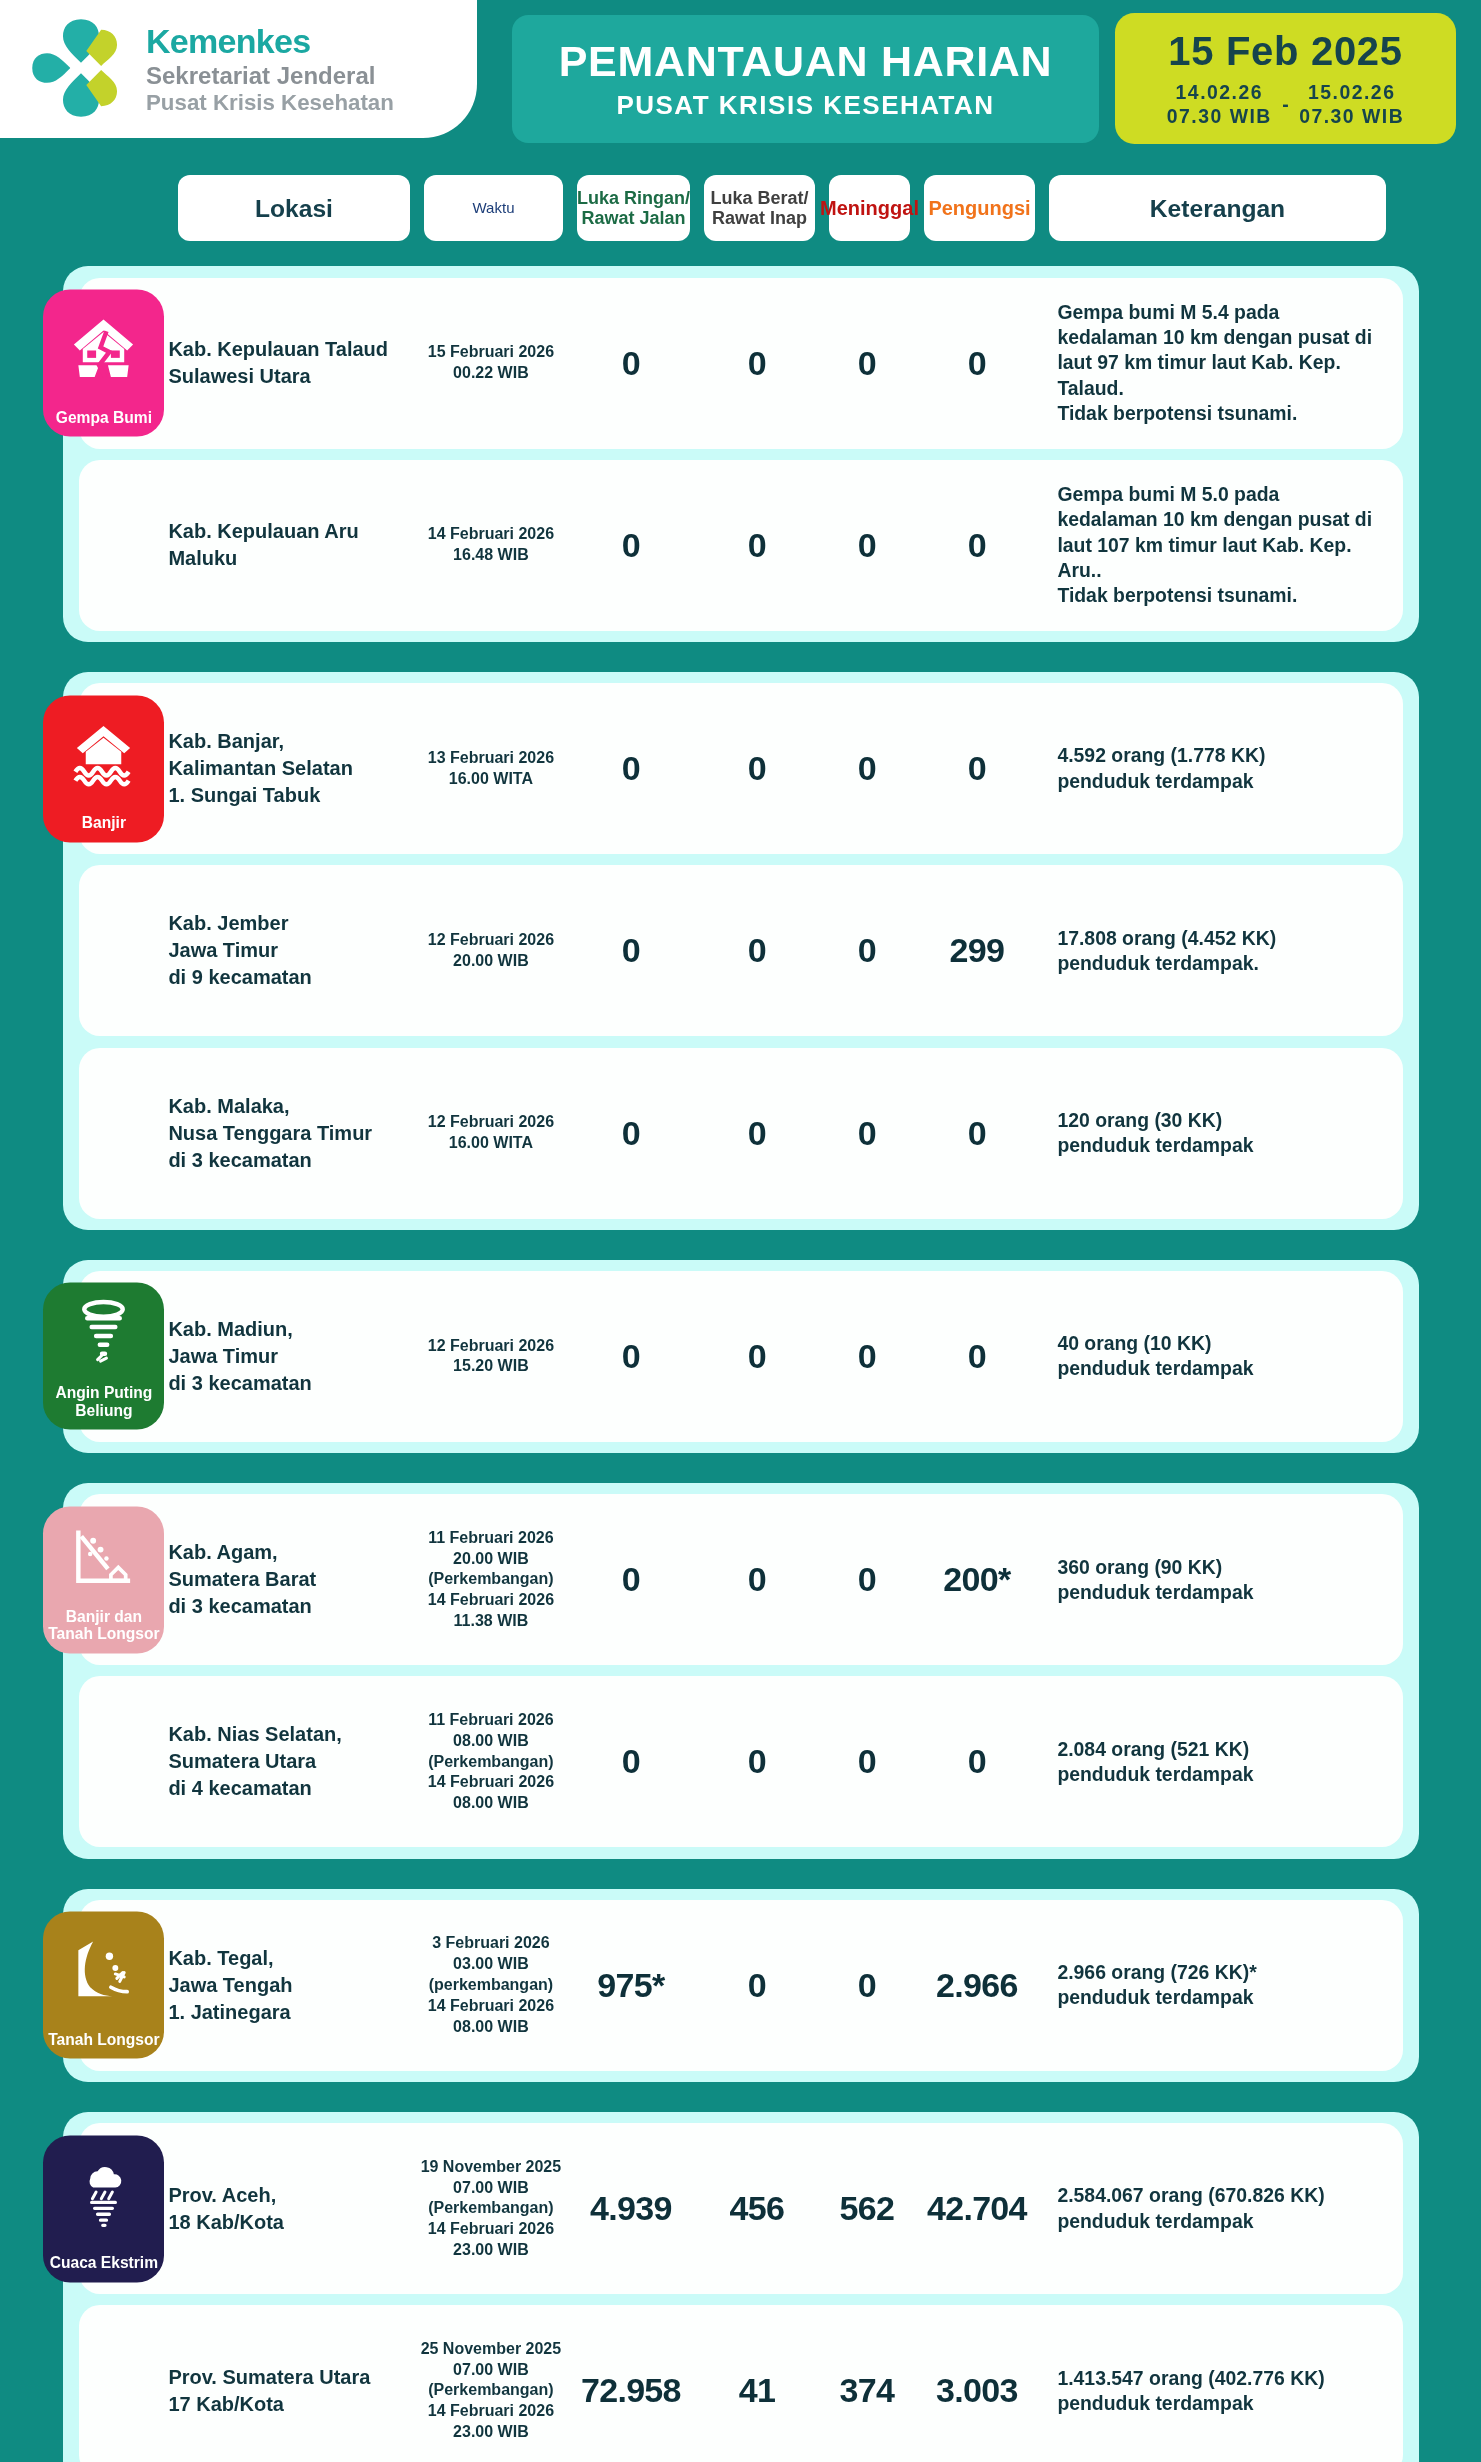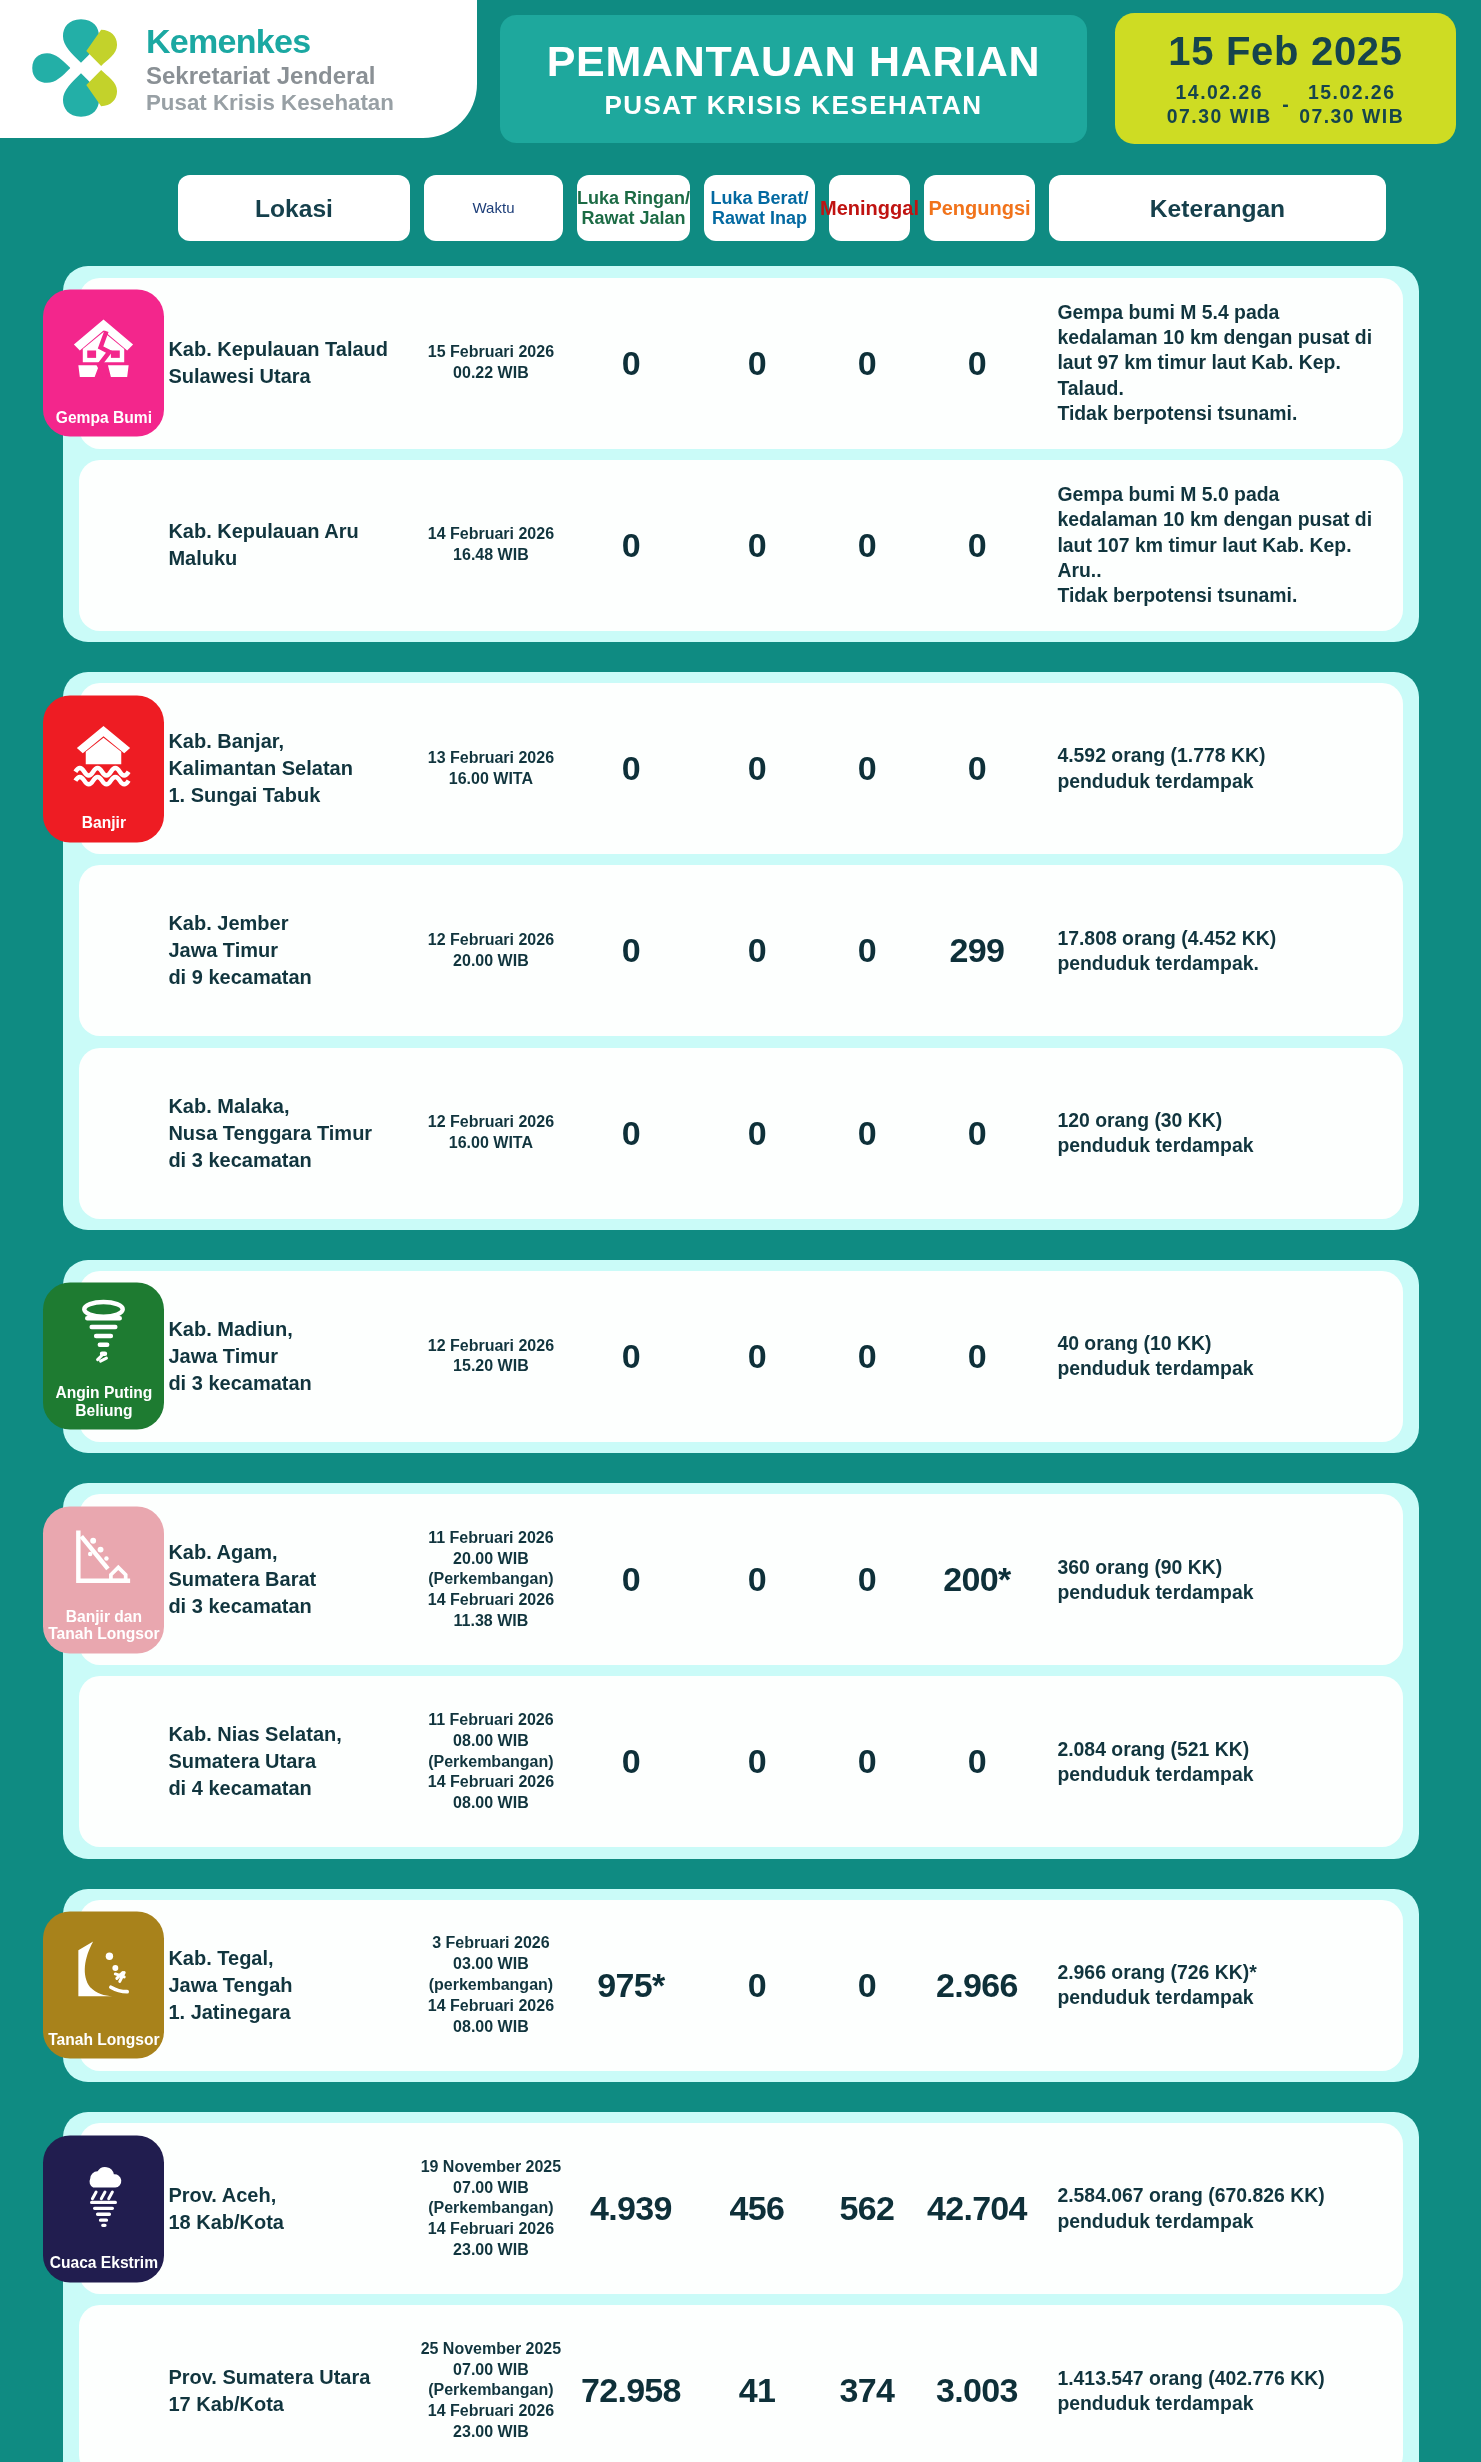--- a/index.html
+++ b/index.html
@@ -18,21 +18,21 @@
     position:absolute;left:0;top:0;width:477px;height:138px;
     background:#FFFFFF;border-radius:0 0 54px 0;
     display:flex;align-items:center;
   }
   .brandlogo{margin-left:28px;flex:0 0 auto;}
   .brandtext{margin-left:12px;line-height:1.08;}
   .brandname{font-size:34px;font-weight:800;color:#1BA8A2;letter-spacing:-0.7px;}
   .brandsub1{font-size:24px;font-weight:700;color:#8A9095;margin-top:3px;}
   .brandsub2{font-size:22.3px;font-weight:700;color:#98A0A5;margin-top:1.5px;}
   .titlebox{
-    position:absolute;left:500px;top:15px;width:587px;height:128px;
+    position:absolute;left:512px;top:15px;width:587px;height:128px;
     background:#1EA89D;border-radius:16.4px;
     display:flex;flex-direction:column;align-items:center;justify-content:center;
     color:#FFFFFF;text-align:center;
   }
   .title{font-size:43px;font-weight:800;letter-spacing:0.7px;}
   .subtitle{font-size:26px;font-weight:800;letter-spacing:1.5px;margin-top:4.5px;}
   .datebox{
     position:absolute;left:1115px;top:13.4px;width:341px;height:131px;
     background:#CEDC23;border-radius:19.4px;color:#16444C;
     display:flex;flex-direction:column;align-items:center;justify-content:center;
@@ -49,21 +49,21 @@
     margin:19.4px 89px 0 171px;
   }
   .colbox{
     background:#FFFFFF;border-radius:12px;height:66px;margin:0 6.7px;
     display:flex;align-items:center;justify-content:center;
     text-align:center;line-height:1.12;
   }
   .c-lokasi{color:#16404C;font-size:24.6px;font-weight:800;}
   .c-waktu{color:#1D3E79;font-size:15px;font-weight:400;}
   .c-lr{color:#1C6B45;font-size:18px;font-weight:800;}
-  .c-lb{color:#0369a1;font-size:18px;font-weight:800;}
+  .c-lb{color:#404040;font-size:18px;font-weight:800;}
   .c-m{color:#C01311;font-size:20px;font-weight:800;}
   .c-p{color:#F1731B;font-size:20px;font-weight:800;}
   .c-ket{color:#16404C;font-size:24.6px;font-weight:800;}
 
   
   .sect{
     background:#CAFBF8;border-radius:25px;
     margin:25px 63px 30px 63px;padding:11.2px 16.4px;
   }
   .row{

